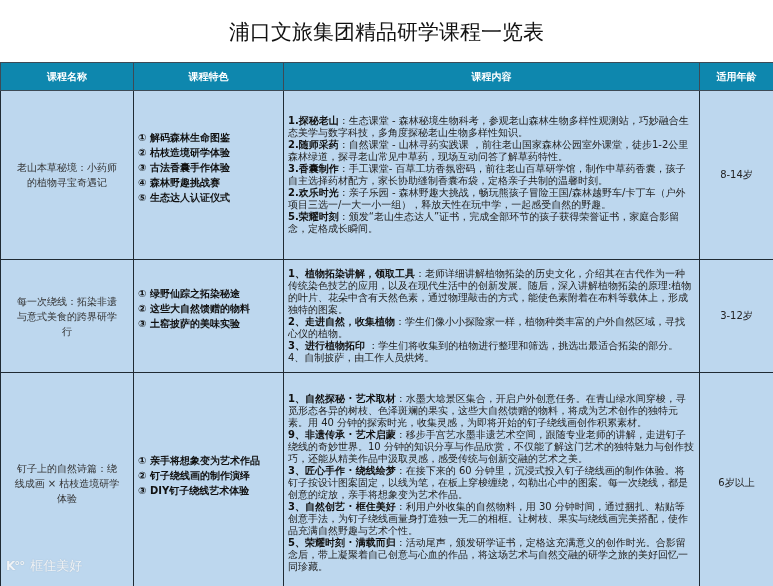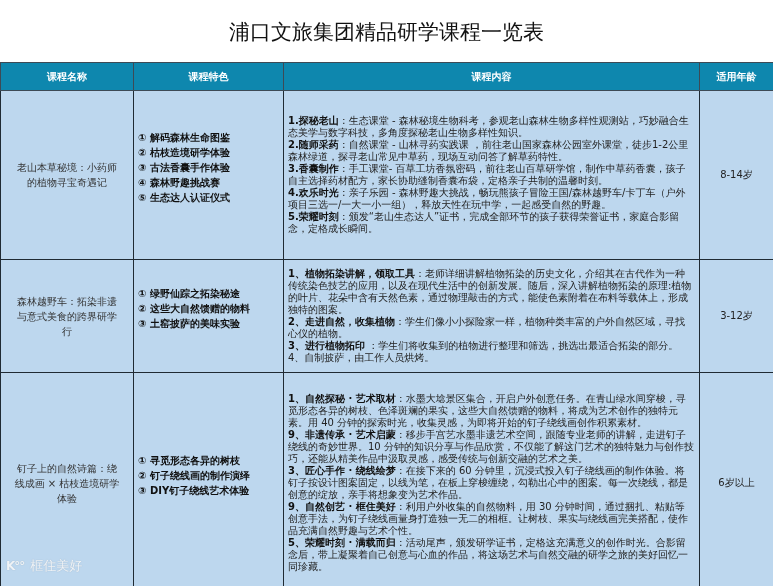--- a/index.html
+++ b/index.html
@@ -124,54 +124,54 @@
           <div class="feat">① 解码森林生命图鉴</div>
           <div class="feat">② 枯枝造境研学体验</div>
           <div class="feat">③ 古法香囊手作体验</div>
           <div class="feat">④ 森林野趣挑战赛</div>
           <div class="feat">⑤ 生态达人认证仪式</div>
         </td>
         <td class="content">
           <div class="item"><b>1.探秘老山</b><span>：生态课堂 - 森林秘境生物科考，参观老山森林生物多样性观测站，巧妙融合生态美学与数字科技，多角度探秘老山生物多样性知识。</span></div>
           <div class="item"><b>2.随师采药</b><span>：自然课堂 - 山林寻药实践课 ，前往老山国家森林公园室外课堂，徒步1-2公里森林绿道，探寻老山常见中草药，现场互动问答了解草药特性。</span></div>
           <div class="item"><b>3.香囊制作</b><span>：手工课堂- 百草工坊香氛密码，前往老山百草研学馆，制作中草药香囊，孩子自主选择药材配方，家长协助缝制香囊布袋，定格亲子共制的温馨时刻。</span></div>
-          <div class="item"><b>4.欢乐时光</b><span>：亲子乐园 - 森林野趣大挑战，畅玩熊孩子冒险王国/森林越野车/卡丁车（户外项目三选一/一大一小一组），释放天性在玩中学，一起感受自然的野趣。</span></div>
+          <div class="item"><b>2.欢乐时光</b><span>：亲子乐园 - 森林野趣大挑战，畅玩熊孩子冒险王国/森林越野车/卡丁车（户外项目三选一/一大一小一组），释放天性在玩中学，一起感受自然的野趣。</span></div>
           <div class="item"><b>5.荣耀时刻</b><span>：颁发“老山生态达人”证书，完成全部环节的孩子获得荣誉证书，家庭合影留念，定格成长瞬间。</span></div>
         </td>
         <td class="age">8-14岁</td>
       </tr>
 
       <tr style="height:113px">
-        <td class="name">森林越野车：拓染非遗与意式美食的跨界研学行</td>
+        <td class="name">每一次绕线：拓染非遗与意式美食的跨界研学行</td>
         <td class="features">
           <div class="feat">① 绿野仙踪之拓染秘途</div>
           <div class="feat">② 这些大自然馈赠的物料</div>
           <div class="feat">③ 土窑披萨的美味实验</div>
         </td>
         <td class="content">
           <div class="item"><b>1、植物拓染讲解，领取工具</b><span>：老师详细讲解植物拓染的历史文化，介绍其在古代作为一种传统染色技艺的应用，以及在现代生活中的创新发展。随后，深入讲解植物拓染的原理:植物的叶片、花朵中含有天然色素，通过物理敲击的方式，能使色素附着在布料等载体上，形成独特的图案。</span></div>
           <div class="item"><b>2、走进自然，收集植物</b><span>：学生们像小小探险家一样，植物种类丰富的户外自然区域，寻找心仪的植物。</span></div>
           <div class="item"><b>3、进行植物拓印</b><span> ：学生们将收集到的植物进行整理和筛选，挑选出最适合拓染的部分。</span></div>
           <div class="item"><span>4、自制披萨，由工作人员烘烤。</span></div>
         </td>
         <td class="age">3-12岁</td>
       </tr>
 
       <tr style="height:221px">
         <td class="name">钉子上的自然诗篇：绕线成画 × 枯枝造境研学体验</td>
         <td class="features">
-          <div class="feat">① 寻觅形态各异的树枝</div>
+          <div class="feat">① 亲手将想象变为艺术作品</div>
           <div class="feat">② 钉子绕线画的制作演绎</div>
           <div class="feat">③ DIY钉子绕线艺术体验</div>
         </td>
         <td class="content">
           <div class="item"><b>1、自然探秘 · 艺术取材</b><span>：水墨大埝景区集合，开启户外创意任务。在青山绿水间穿梭，寻觅形态各异的树枝、色泽斑斓的果实，这些大自然馈赠的物料，将成为艺术创作的独特元素。用 40 分钟的探索时光，收集灵感，为即将开始的钉子绕线画创作积累素材。</span></div>
           <div class="item"><b>9、非遗传承 · 艺术启蒙</b><span>：移步手宫艺水墨非遗艺术空间，跟随专业老师的讲解，走进钉子绕线的奇妙世界。10 分钟的知识分享与作品欣赏，不仅能了解这门艺术的独特魅力与创作技巧，还能从精美作品中汲取灵感，感受传统与创新交融的艺术之美。</span></div>
           <div class="item"><b>3、匠心手作 · 绕线绘梦</b><span>：在接下来的 60 分钟里，沉浸式投入钉子绕线画的制作体验。将钉子按设计图案固定，以线为笔，在板上穿梭缠绕，勾勒出心中的图案。每一次绕线，都是创意的绽放，亲手将想象变为艺术作品。</span></div>
-          <div class="item"><b>9、自然创艺 · 框住美好</b><span>：利用户外收集的自然物料，用 30 分钟时间，通过捆扎、粘贴等创意手法，为钉子绕线画量身打造独一无二的相框。让树枝、果实与绕线画完美搭配，使作品充满自然野趣与艺术个性。</span></div>
+          <div class="item"><b>3、自然创艺 · 框住美好</b><span>：利用户外收集的自然物料，用 30 分钟时间，通过捆扎、粘贴等创意手法，为钉子绕线画量身打造独一无二的相框。让树枝、果实与绕线画完美搭配，使作品充满自然野趣与艺术个性。</span></div>
           <div class="item"><b>5、荣耀时刻 · 满载而归</b><span>：活动尾声，颁发研学证书，定格这充满意义的创作时光。合影留念后，带上凝聚着自己创意与心血的作品，将这场艺术与自然交融的研学之旅的美好回忆一同珍藏。</span></div>
         </td>
         <td class="age">6岁以上</td>
       </tr>
     </tbody>
   </table>
 
   <div class="watermark">
     <span class="logo">K°°</span>
     <span>框住美好</span>

